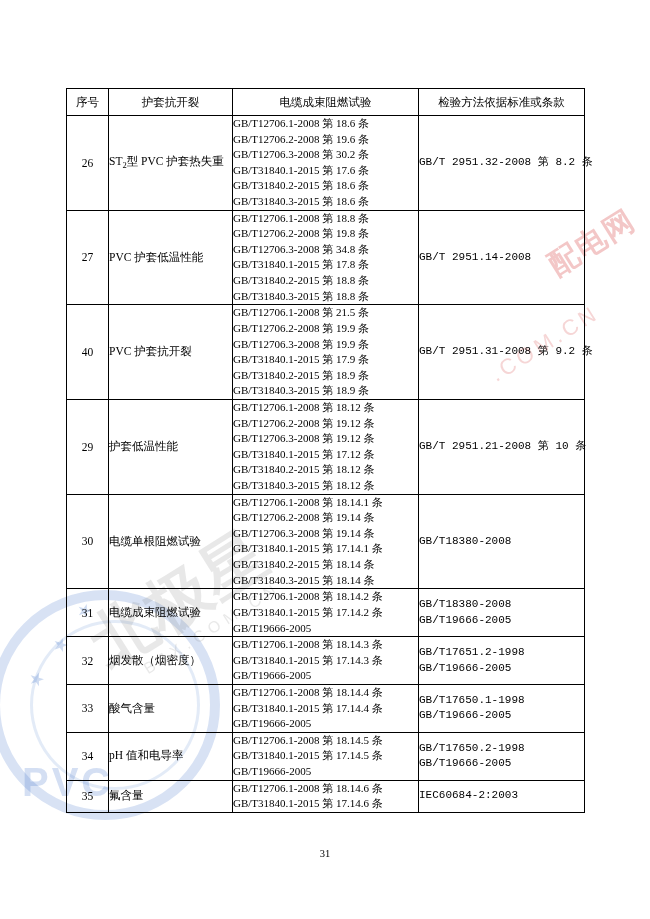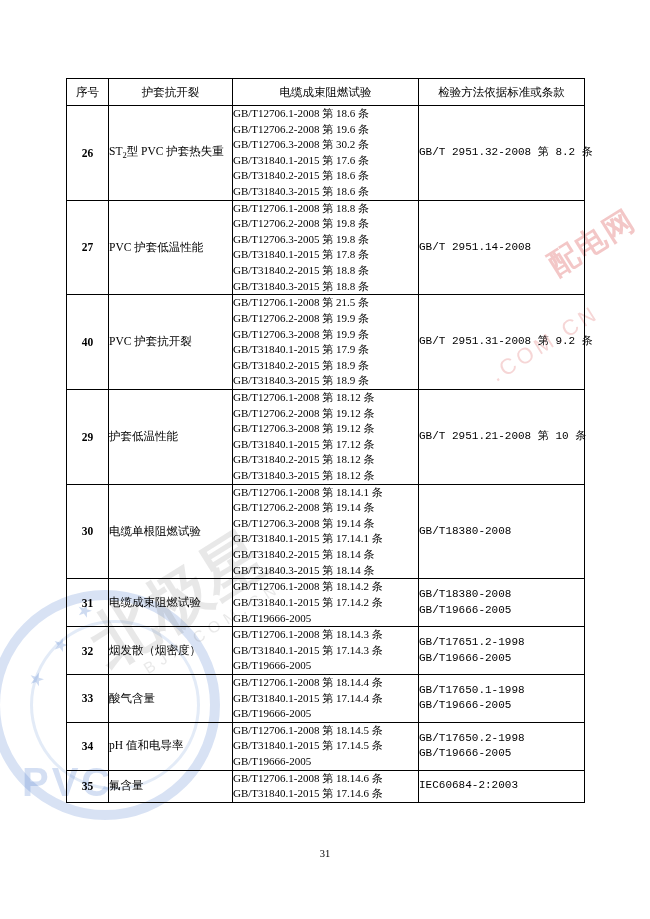--- a/index.html
+++ b/index.html
@@ -114,21 +114,21 @@
     color: rgba(60, 110, 200, 0.22);
     font-size: 40px;
     font-weight: bold;
     letter-spacing: 3px;
     font-family: "Liberation Sans", sans-serif;
   }
 
   table.main {
     position: absolute;
     left: 66px;
-    top: 78px;
+    top: 88px;
     width: 518px;
     border-collapse: collapse;
     table-layout: fixed;
   }
   table.main td, table.main th {
     border: 1px solid #000;
     padding: 0;
     vertical-align: middle;
   }
 
@@ -142,21 +142,20 @@
     font-size: 11.5px;
     font-weight: normal;
     height: 26px;
     line-height: 26px;
     font-family: "Liberation Serif", serif;
   }
 
   td.c-no {
     text-align: center;
     font-size: 11.5px;
-    font-weight: bold;
   }
   td.c-item {
     font-size: 11.5px;
     padding-left: 7px;
     padding-right: 3px;
     line-height: 1.35;
   }
   td.c-basis, td.c-meth {
     font-size: 11px;
     padding: 3px 5px 3px 6px;
@@ -225,21 +224,21 @@
           <td class="c-meth">
             <span class="line">GB/T 2951.32-2008 第 8.2 条</span>
           </td>
         </tr>
         <tr>
           <td class="c-no">27</td>
           <td class="c-item">PVC 护套低温性能</td>
           <td class="c-basis">
             <span class="line">GB/T12706.1-2008 第 18.8 条</span>
             <span class="line">GB/T12706.2-2008 第 19.8 条</span>
-            <span class="line">GB/T12706.3-2005 第 19.8 条</span>
+            <span class="line">GB/T12706.3-2008 第 34.8 条</span>
             <span class="line">GB/T31840.1-2015 第 17.8 条</span>
             <span class="line">GB/T31840.2-2015 第 18.8 条</span>
             <span class="line">GB/T31840.3-2015 第 18.8 条</span>
           </td>
           <td class="c-meth">
             <span class="line">GB/T 2951.14-2008</span>
           </td>
         </tr>
         <tr>
           <td class="c-no">40</td>

